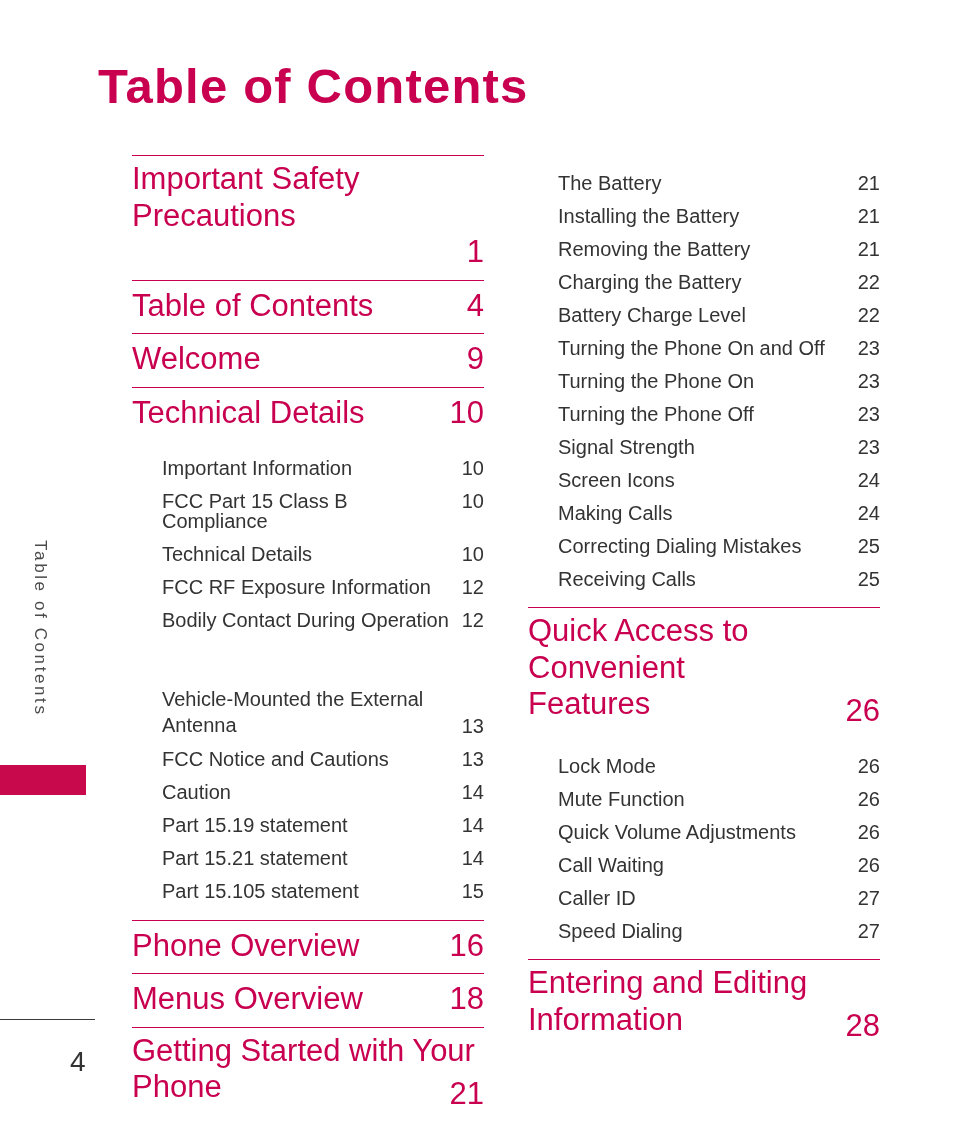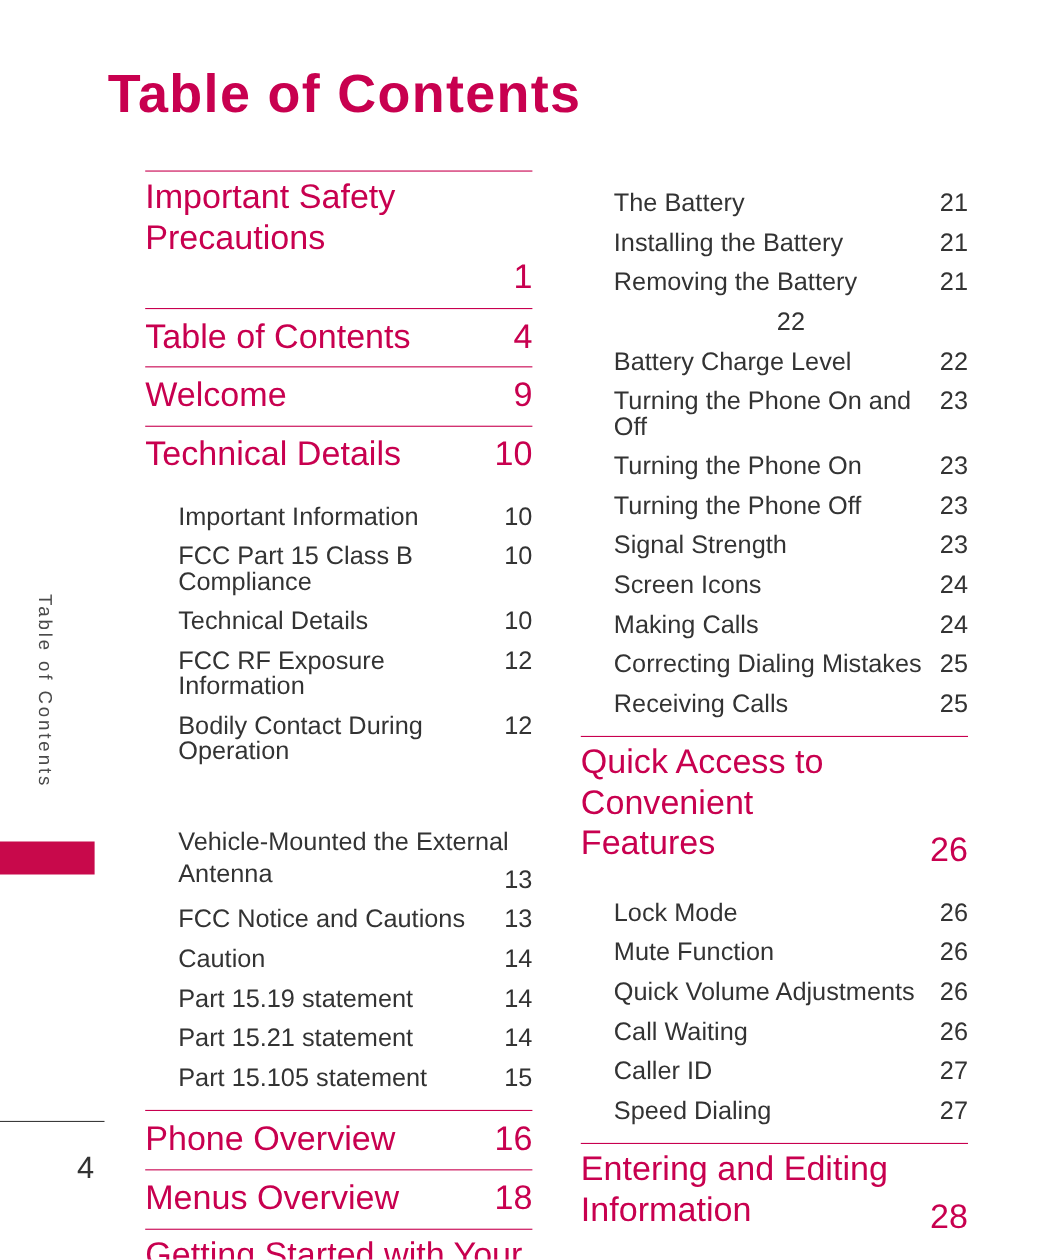--- a/index.html
+++ b/index.html
@@ -132,23 +132,23 @@
     margin-top: -30px;
   }
 
   
   .sub-list {
     padding: 11px 0 12px 0;
   }
   .entry-sub {
     display: flex;
     align-items: baseline;
-    justify-content: center;
+    justify-content: space-between;
     color: #333333;
-    font-size: 23px;
+    font-size: 20px;
     line-height: 1.0;
     padding: 6.5px 0;
     gap: 10px;
     margin-left: 30px;
   }
   .entry-sub.deep { margin-left: 30px; }
   .entry-sub .e-title { flex: 1 1 auto; }
   .entry-sub .e-page  { flex: 0 0 auto; min-width: 22px; text-align: right; }
   
   .entry-sub.wrap { display: block; padding: 6.5px 0; }
@@ -280,20 +280,21 @@
         </div>
         <div class="entry-sub deep">
           <span class="e-title">Installing the Battery</span>
           <span class="e-page">21</span>
         </div>
         <div class="entry-sub deep">
           <span class="e-title">Removing the Battery</span>
           <span class="e-page">21</span>
         </div>
         <div class="entry-sub">
+          <span class="e-title">Charging the Battery</span>
           <span class="e-page">22</span>
         </div>
         <div class="entry-sub">
           <span class="e-title">Battery Charge Level</span>
           <span class="e-page">22</span>
         </div>
         <div class="entry-sub">
           <span class="e-title">Turning the Phone On and Off</span>
           <span class="e-page">23</span>
         </div>

